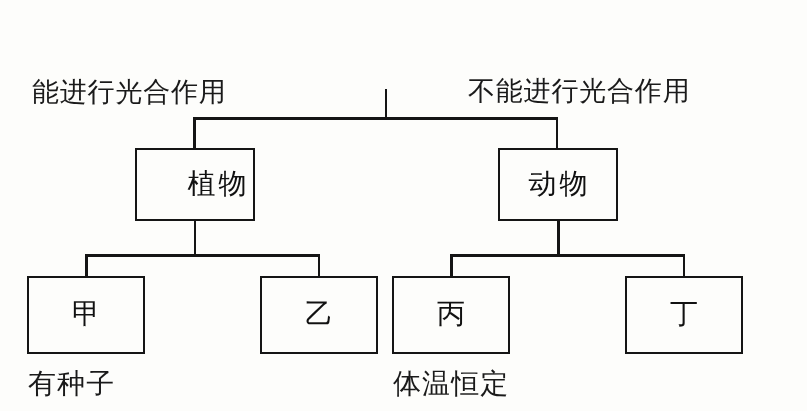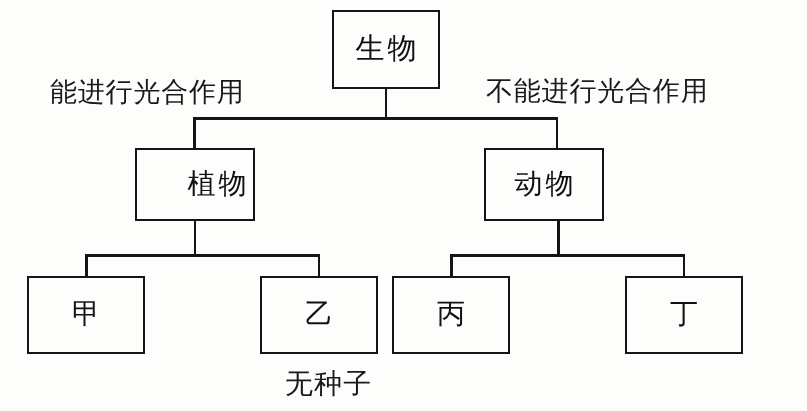--- a/index.html
+++ b/index.html
@@ -32,21 +32,21 @@
   .node .node-label {
     display: block;
     line-height: 1;
     transform: translateY(-1px);
     text-indent: 0.10em;
   }
 
   .node-root   { left: 332px; top: 10px;  width: 108px; height: 79px; font-size: 29px; }
   .node-mid    { top: 148px; width: 120px; height: 73px; font-size: 28px; }
   .node-plant  { left: 135px; padding-left: 44px; }
-  .node-animal { left: 484px; }
+  .node-animal { left: 498px; }
 
   .node-leaf   { top: 276px; width: 118px; height: 78px; font-size: 28px; }
   .leaf-jia    { left: 27px; }
   .leaf-yi     { left: 260px; }
   .leaf-bing   { left: 392px; }
   .leaf-ding   { left: 625px; }
 
   
   .line {
     position: absolute;
@@ -73,21 +73,20 @@
   .conn-animal-a    { left: 450px;   top: 254px; height: 23px; }
   .conn-animal-b    { left: 682.5px; top: 254px; height: 23px; }
 
   
   .annot {
     position: absolute;
     white-space: nowrap;
     line-height: 1;
     color: #1a1a1a;
     letter-spacing: 0.03em;
-    margin-left: 18px;
   }
   .branch-label { font-size: 27px; top: 78px; }
   .label-left   { left: 32px; }
   .label-right  { left: 468px; font-family: Liberation Serif, serif; }
 
   .caption      { font-size: 28px; top: 370px; letter-spacing: 0.04em; }
   .cap-jia      { left: 28px; }
   .cap-yi       { left: 267px; }
   .cap-bing     { left: 393px; }
   .cap-ding     { left: 596px; }
@@ -105,23 +104,20 @@
   <div class="line line-v conn-plant-stem"></div>
   <div class="line line-h conn-plant-bus"></div>
   <div class="line line-v conn-plant-a"></div>
   <div class="line line-v conn-plant-b"></div>
 
   <div class="line line-v conn-animal-stem"></div>
   <div class="line line-h conn-animal-bus"></div>
   <div class="line line-v conn-animal-a"></div>
   <div class="line line-v conn-animal-b"></div>
 
-  <div class="node node-root">
-    <span class="node-label">生物</span>
-  </div>
 
   <div class="annot branch-label label-left">能进行光合作用</div>
   <div class="annot branch-label label-right">不能进行光合作用</div>
 
   <div class="node node-mid node-plant">
     <span class="node-label">植物</span>
   </div>
   <div class="node node-mid node-animal">
     <span class="node-label">动物</span>
   </div>
@@ -132,15 +128,16 @@
   <div class="node node-leaf leaf-yi">
     <span class="node-label">乙</span>
   </div>
   <div class="node node-leaf leaf-bing">
     <span class="node-label">丙</span>
   </div>
   <div class="node node-leaf leaf-ding">
     <span class="node-label">丁</span>
   </div>
 
-  <div class="annot caption cap-yi">无种子</div>
+  <div class="annot caption cap-jia">有种子</div>
+  <div class="annot caption cap-bing">体温恒定</div>
 
 </div>
 
 </body></html>

